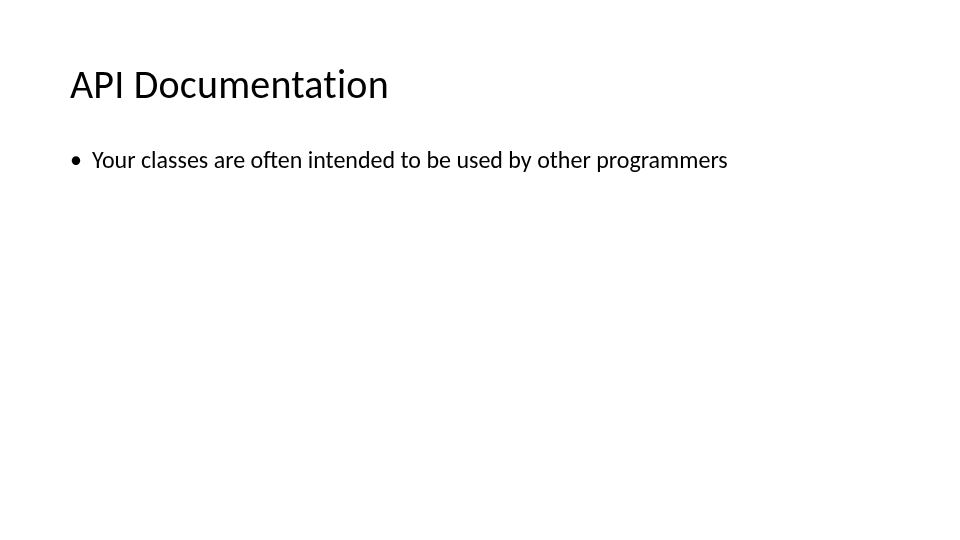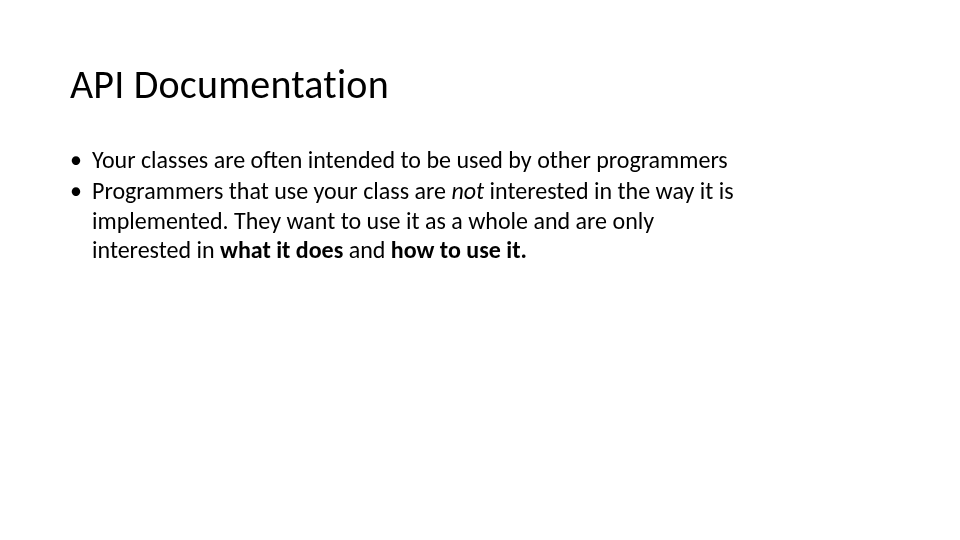--- a/index.html
+++ b/index.html
@@ -45,15 +45,14 @@
   .em { font-style: italic; }
   .strong { font-weight: 700; }
 </style>
 </head>
 <body>
 
 <div class="slide">
   <h1 class="title">API Documentation</h1>
   <ul class="bullets">
       <li><span>Your classes are often intended to be used by other programmers</span></li>
-      <li><span>Programmers that use your class are </span><span class="em">not</span><span> interested in the way it is implemented. They want to use it as a whole and are only interested in </span><span class="strong">what it does</span><span> and </span><span class="strong">how to use it.</span></li>
     </ul>
 </div>
 
 </body></html>

